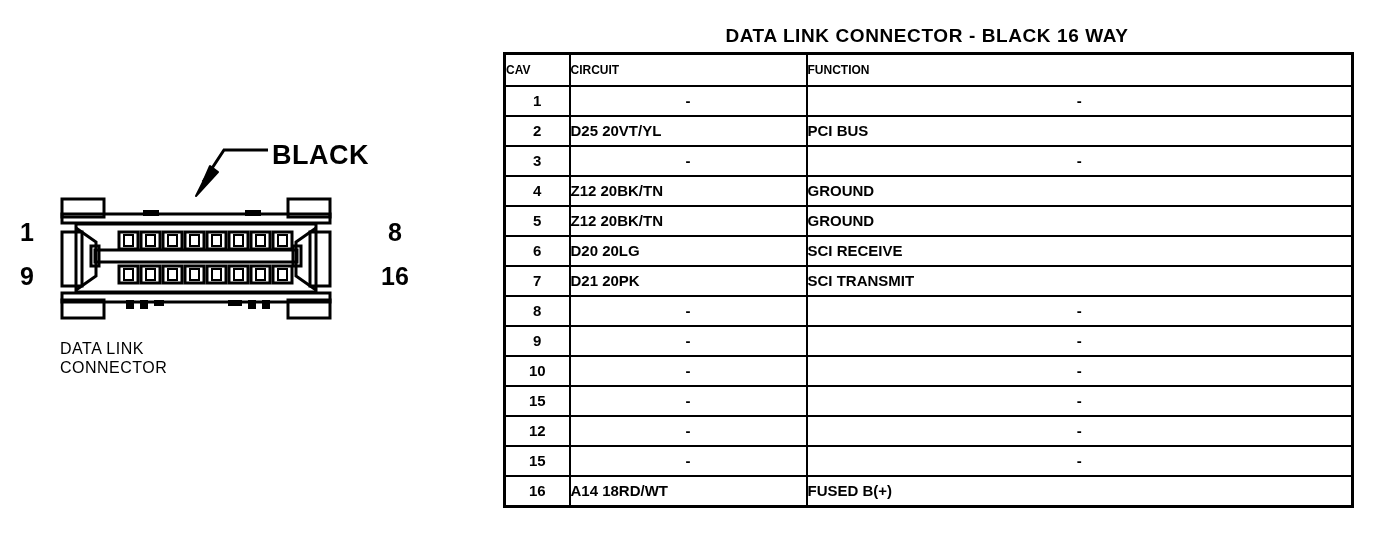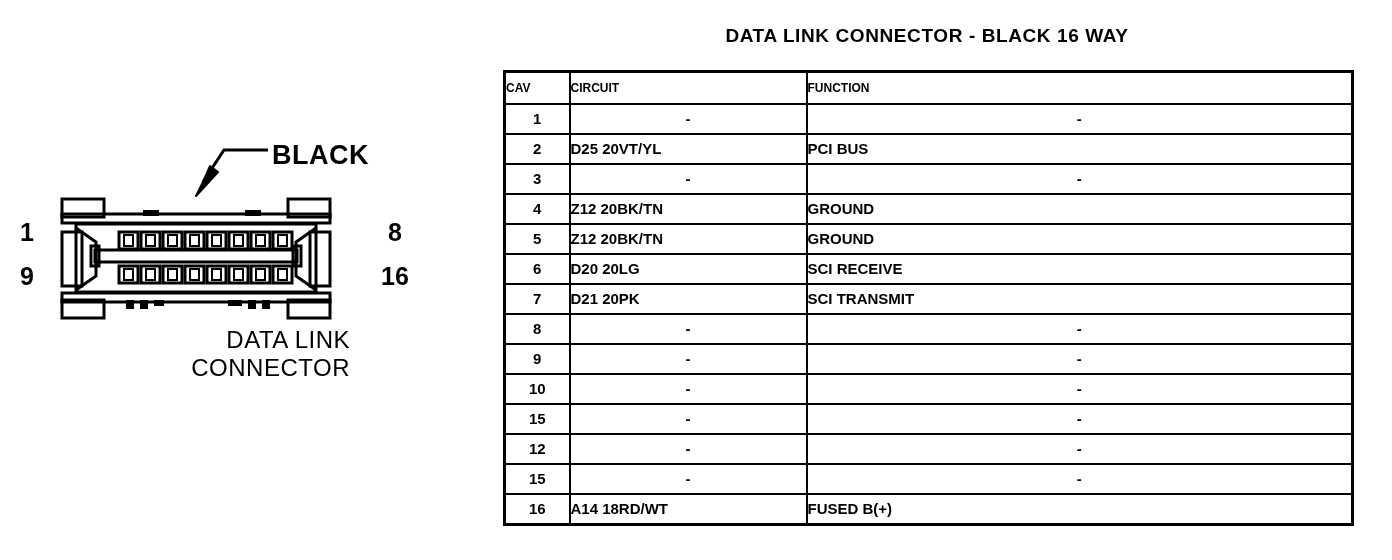--- a/index.html
+++ b/index.html
@@ -49,44 +49,44 @@
     text-align: center;
   }
   #pin-label-1  { left: 12px;  top: 218px; width: 30px; }
   #pin-label-9  { left: 12px;  top: 262px; width: 30px; }
   #pin-label-8  { left: 378px; top: 218px; width: 34px; }
   #pin-label-16 { left: 372px; top: 262px; width: 46px; }
 
   #connector-caption {
     position: absolute;
     left: 60px;
-    top: 326px;
+    top: 340px;
     width: 290px;
-    text-align: right;
-    font-size: 24px;
+    text-align: left;
+    font-size: 16px;
     font-weight: normal;
     line-height: 1.18;
     letter-spacing: 0.5px;
     font-family: "Liberation Sans", sans-serif;
   }
 
   
   #table-panel {
     position: absolute;
     left: 503px;
     top: 25px;
     width: 848px;
   }
 
   #table-title {
     font-size: 19px;
     font-weight: bold;
     letter-spacing: 0.6px;
     text-align: center;
-    margin: 0 0 23px 0;
+    margin: 0 0 5px 0;
     font-family: "Liberation Sans", sans-serif;
   }
 
   table.conn-table {
     border-collapse: collapse;
     width: 848px;
     table-layout: fixed;
     border: 3px solid #000;
   }
   table.conn-table col.c-cav  { width: 65px; }

